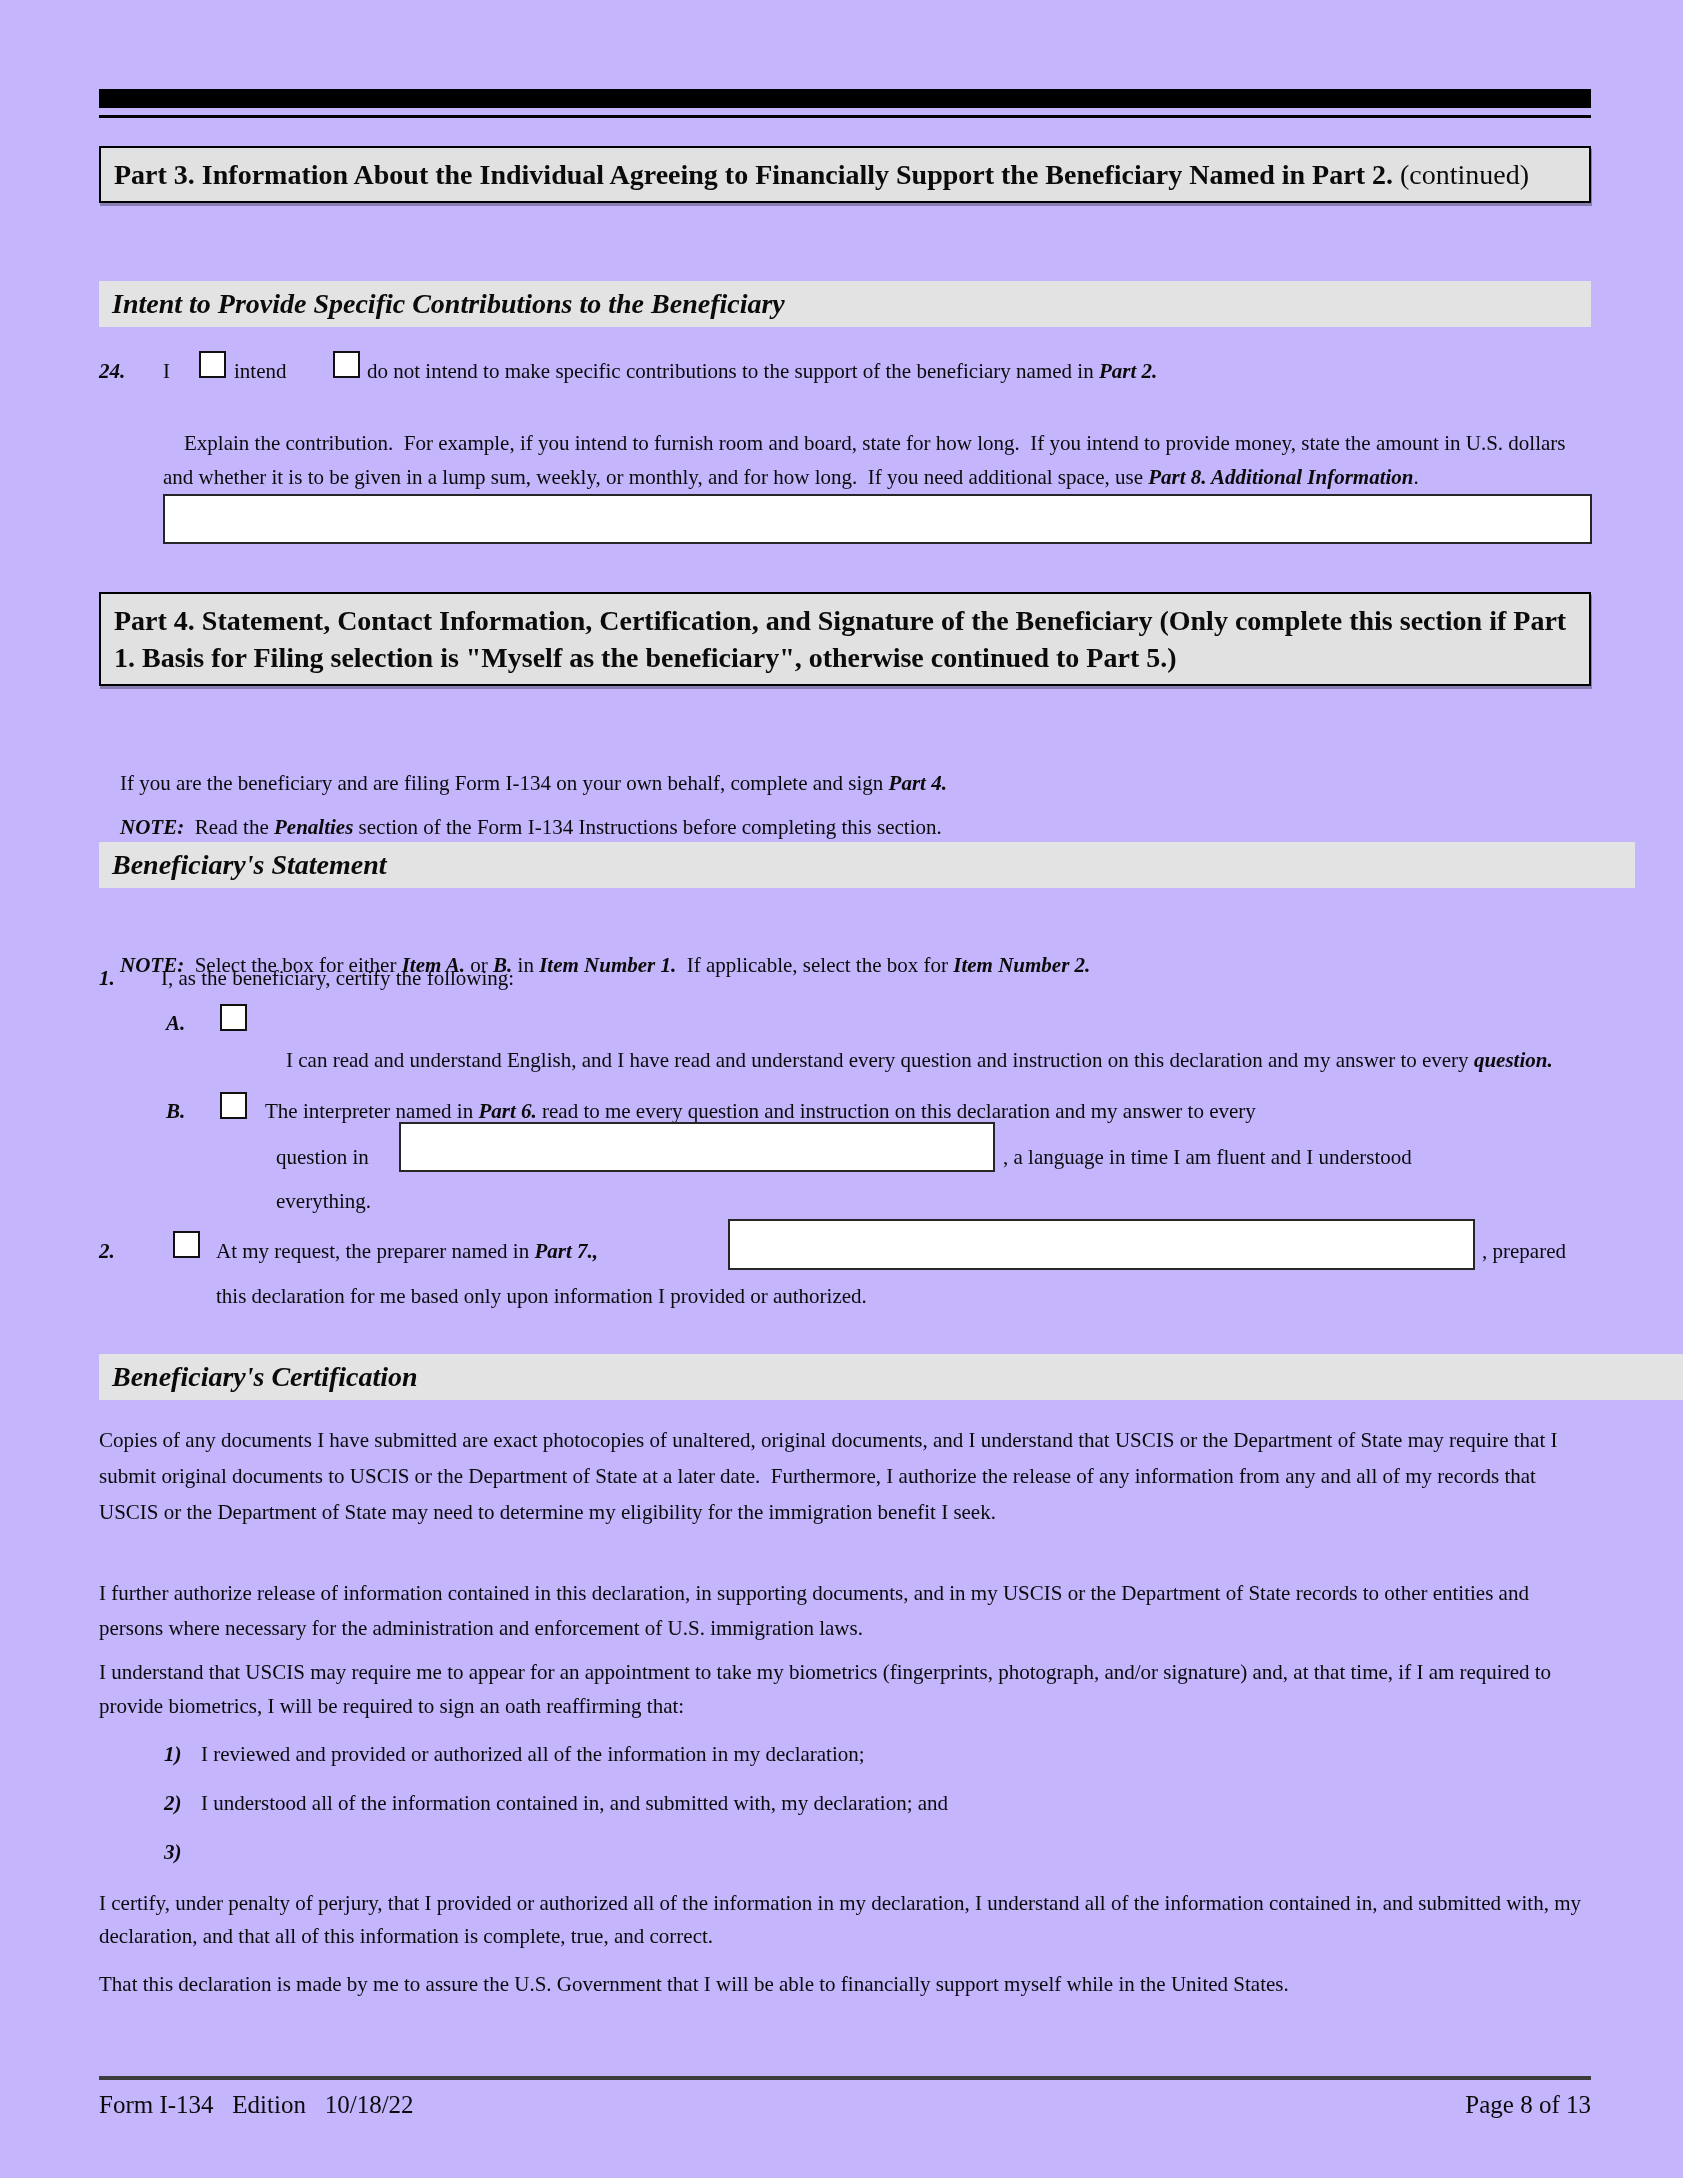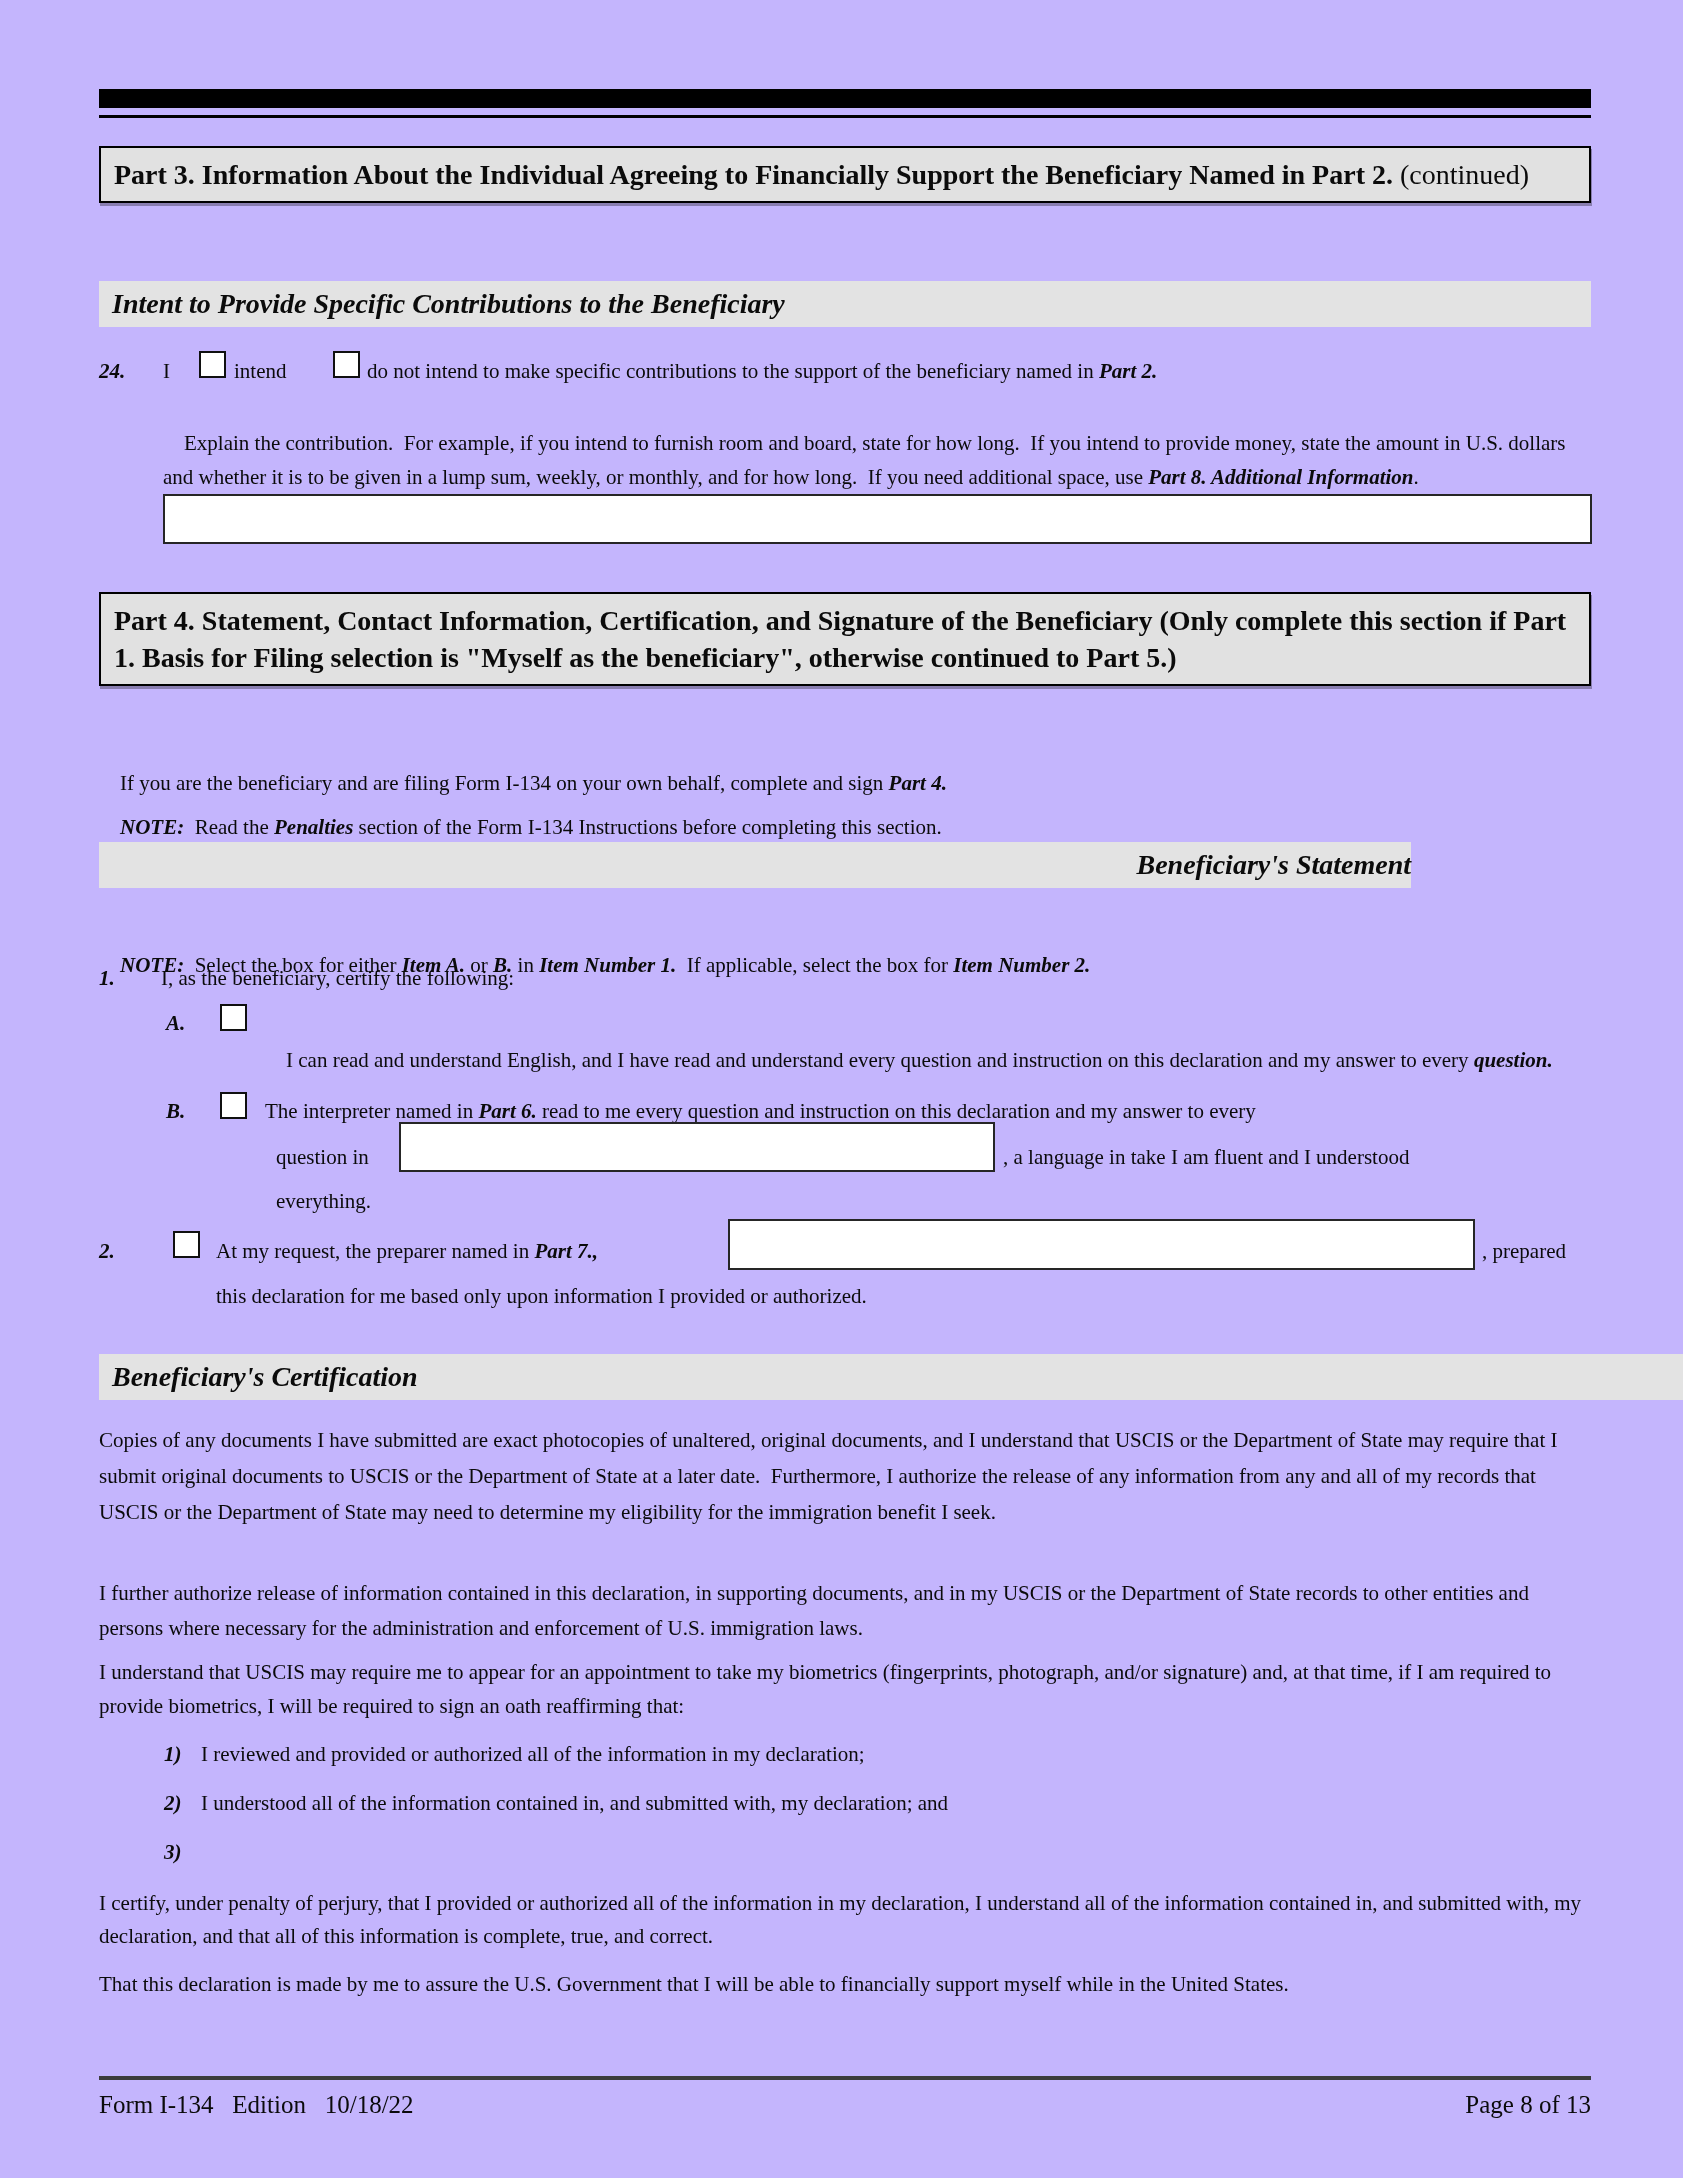--- a/index.html
+++ b/index.html
@@ -77,21 +77,21 @@
   </div>
 
   <div class="abs t" style="left:99px; top:732px; width:1492px;">
     <span>If you are the beneficiary and are filing Form I-134 on your own behalf, complete and sign </span><span class="b">Part 4.</span>
   </div>
 
   <div class="abs t" style="left:99px; top:776px; width:1492px;">
     <span class="b">NOTE:</span><span>  Read the </span><span class="b">Penalties</span><span> section of the Form I-134 Instructions before completing this section.</span>
   </div>
 
-  <div class="abs sub-header" style="left:99px; top:842px; width:1312px;text-align:right;">
+  <div class="abs sub-header" style="left:99px; top:842px; width:1536px;">
     <span>Beneficiary's Statement</span>
   </div>
 
   <div class="abs t" style="left:99px; top:914px; width:1492px;">
     <span class="b">NOTE:</span><span>  Select the box for either </span><span class="b">Item A.</span><span> or </span><span class="b">B.</span><span> in </span><span class="b">Item Number 1.</span><span>  If applicable, select the box for </span><span class="b">Item Number 2.</span>
   </div>
 
   <span class="abs t b nw" style="left:99px; top:961px;">1.</span>
   <span class="abs t nw" style="left:161px; top:961px;">I, as the beneficiary, certify the following:</span>
 
@@ -99,21 +99,21 @@
   <span class="cb" style="left:220px; top:1004px;"></span>
   <div class="abs t" style="left:265px; top:1006px; width:1319px; line-height:36px;">
     <span>I can read and understand English, and I have read and understand every question and instruction on this declaration and my answer to every </span><span class="b">question.</span>
   </div>
 
   <span class="abs t b nw" style="left:166px; top:1094px;">B.</span>
   <span class="cb" style="left:220px; top:1092px;"></span>
   <span class="abs t nw" style="left:265px; top:1094px;"><span>The interpreter named in </span><span class="b">Part 6.</span><span> read to me every question and instruction on this declaration and my answer to every</span></span>
   <span class="abs t nw" style="left:276px; top:1140px;">question in</span>
   <div class="inputbox" style="left:399px; top:1122px; width:596px; height:50px;" role="textbox"></div>
-  <span class="abs t nw" style="left:1003px; top:1140px;">, a language in take I am fluent and I understood</span>
+  <span class="abs t nw" style="left:1003px; top:1140px;">, a language in time I am fluent and I understood</span>
   <span class="abs t nw" style="left:276px; top:1184px;">everything.</span>
 
   <span class="abs t b nw" style="left:99px; top:1234px;">2.</span>
   <span class="cb" style="left:173px; top:1231px;"></span>
   <span class="abs t nw" style="left:216px; top:1234px;"><span>At my request, the preparer named in </span><span class="b">Part 7.,</span></span>
   <div class="inputbox" style="left:728px; top:1219px; width:747px; height:51px;" role="textbox"></div>
   <span class="abs t nw" style="left:1482px; top:1234px;">, prepared</span>
   <span class="abs t nw" style="left:216px; top:1279px;">this declaration for me based only upon information I provided or authorized.</span>
 
   <div class="abs sub-header" style="left:99px; top:1354px; width:1644px;">

